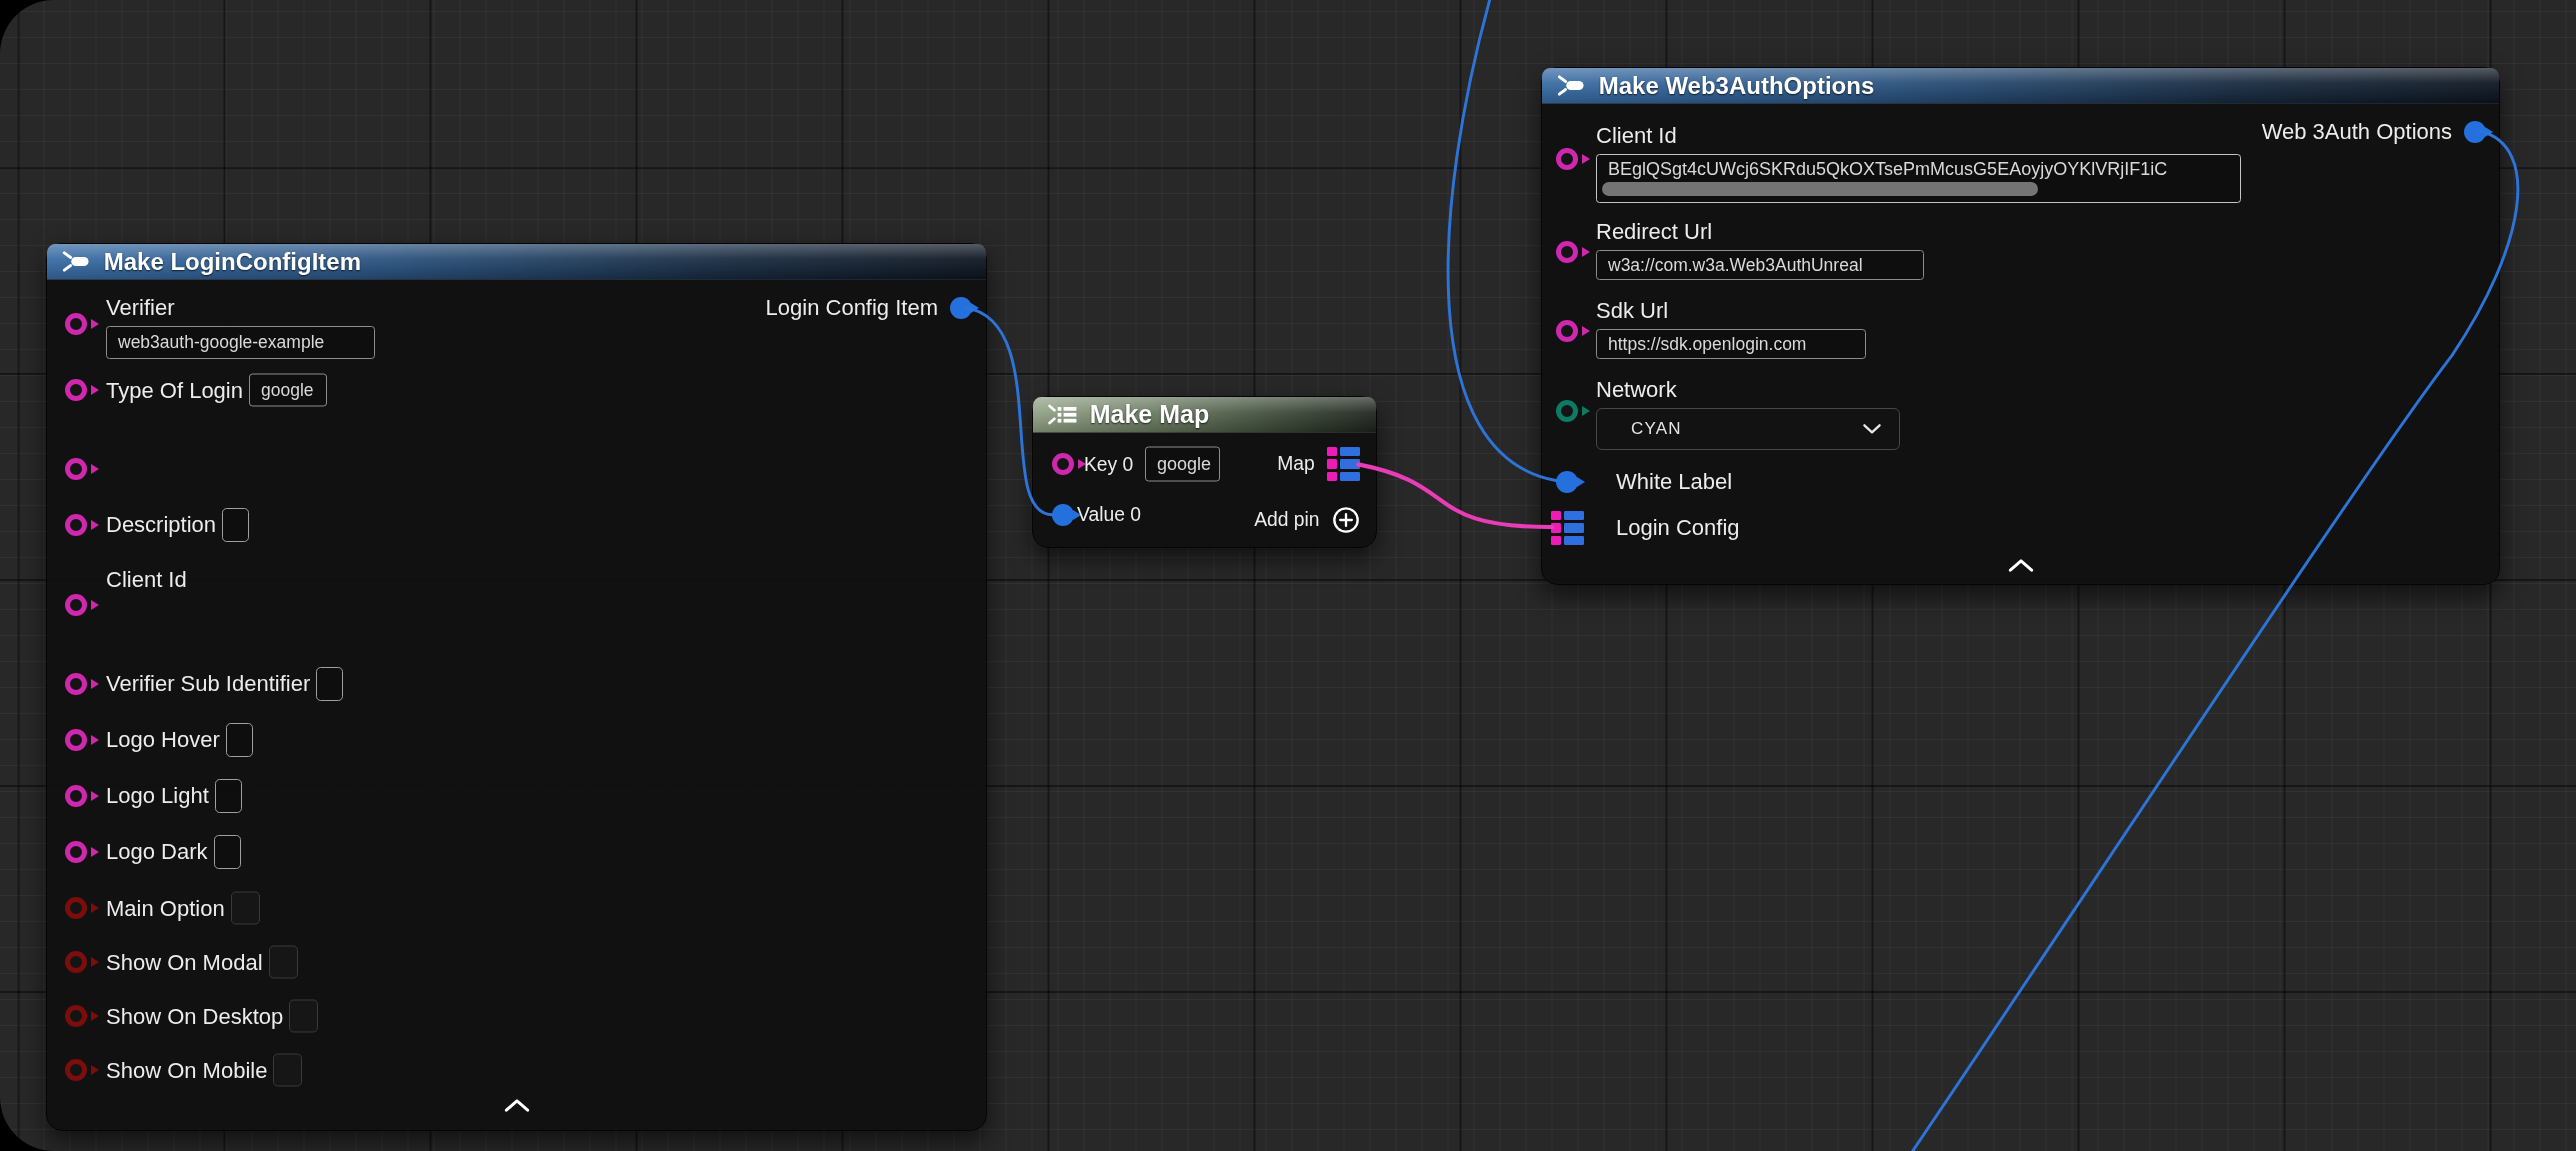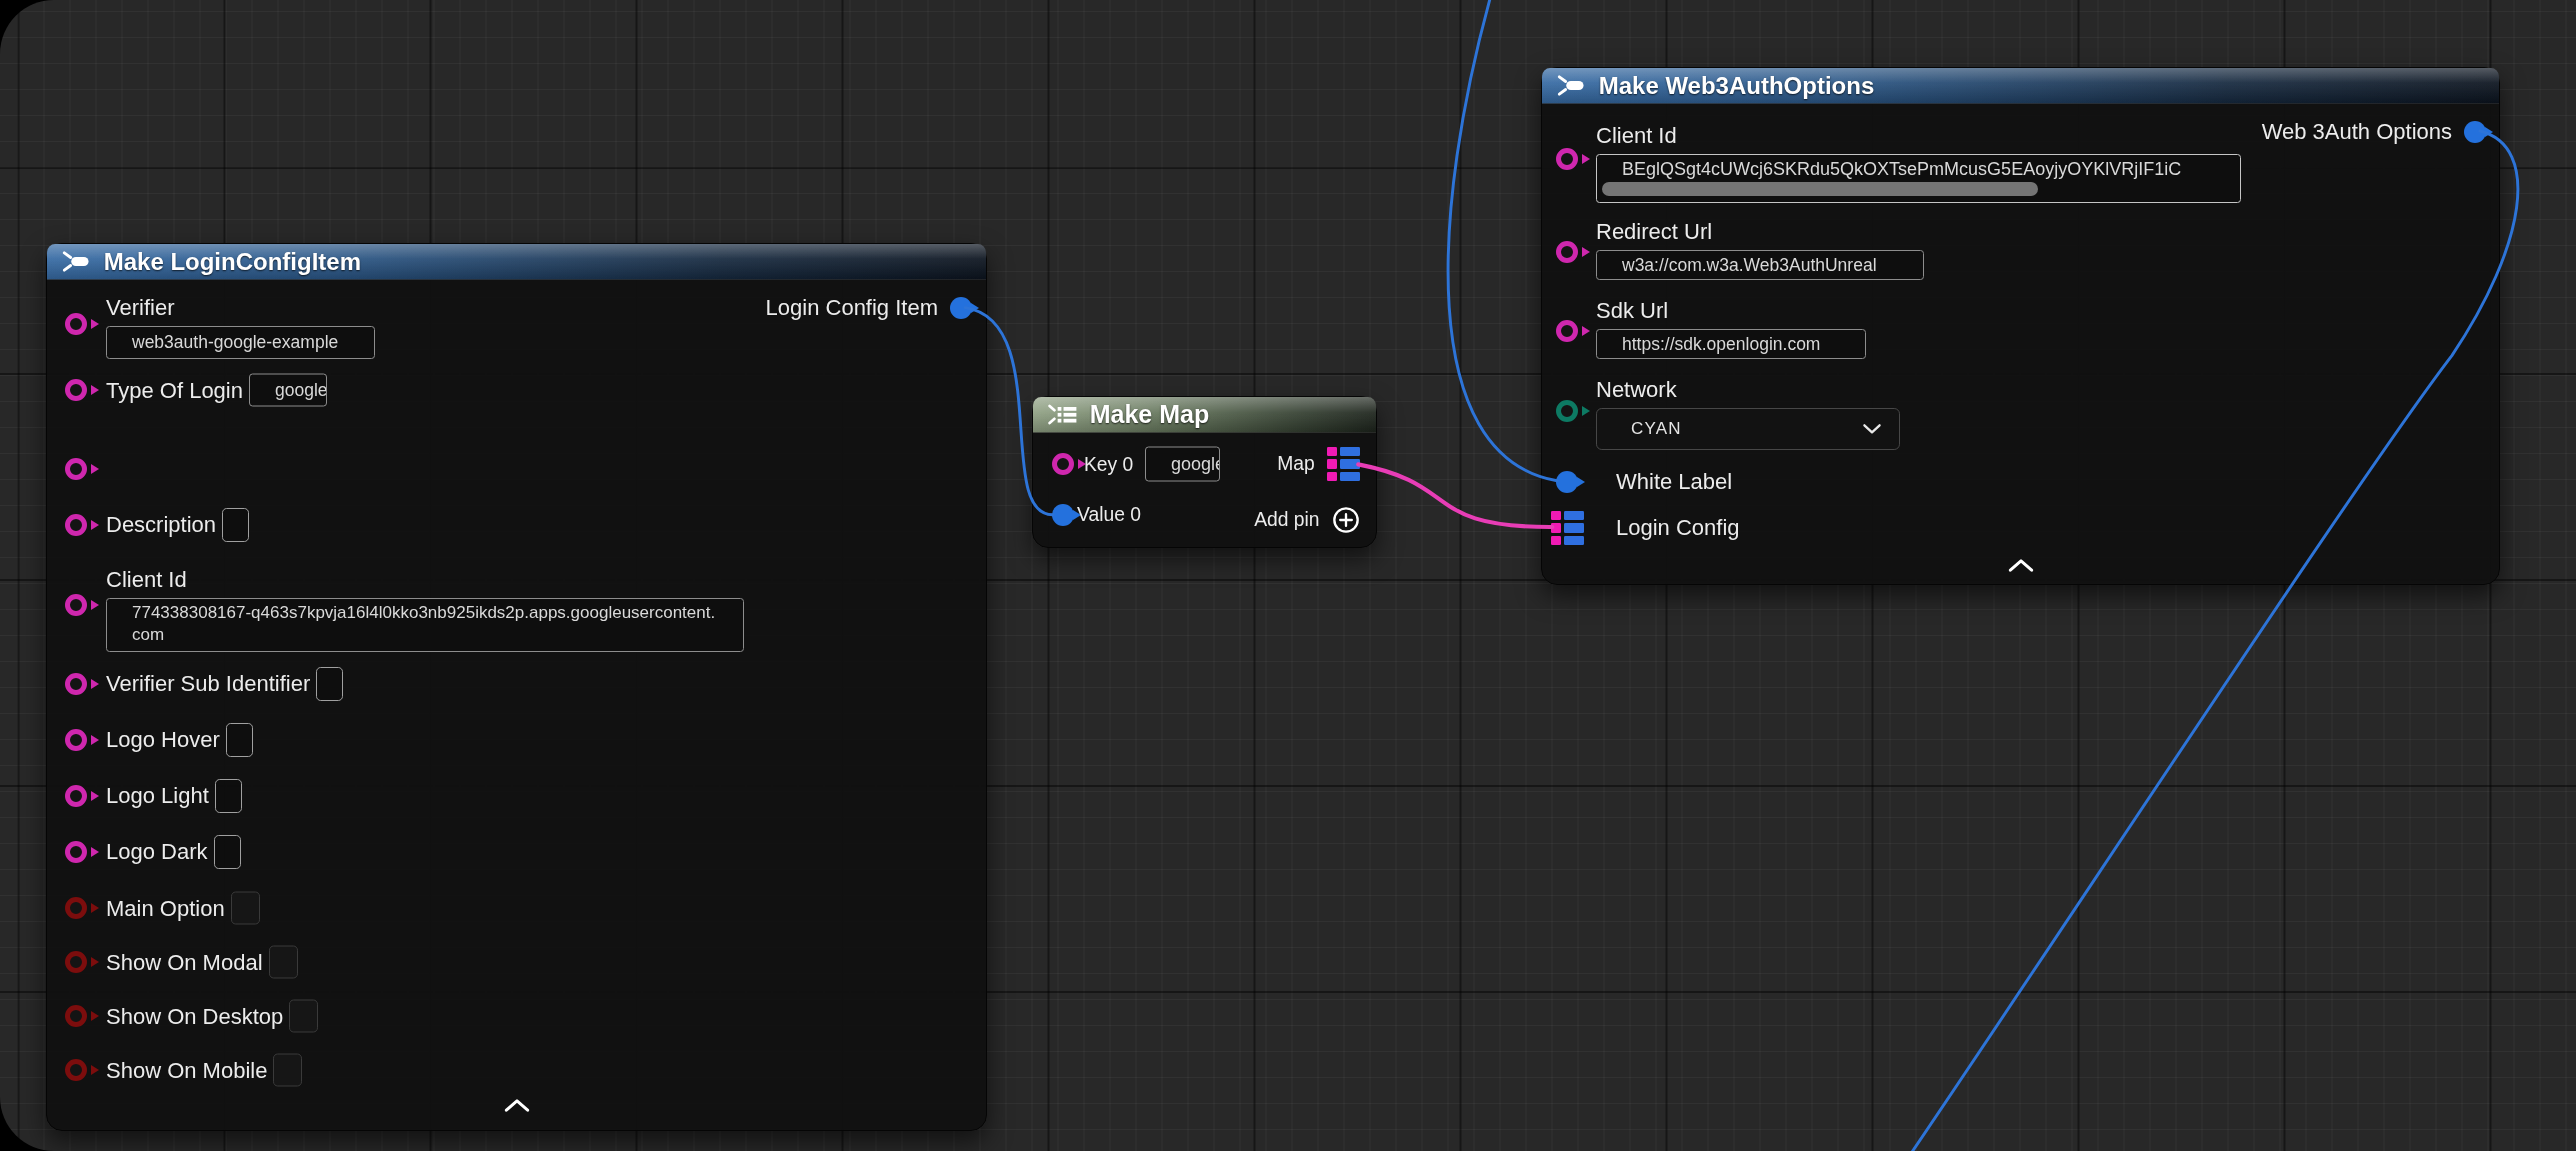--- a/index.html
+++ b/index.html
@@ -40,21 +40,21 @@
   .mappin{position:absolute;display:grid;grid-template-columns:10px 20px;grid-auto-rows:9.4px;gap:2.9px;}
   .mappin i{display:block;border-radius:1.2px;}
   .mappin i.k{background:#f01bb4;} .mappin i.v{background:#2f6fe0;}
   
   .plabel{color:#ececec;font-size:22px;white-space:nowrap;}
   .stack{position:absolute;}
   .stack .plabel{display:block;margin-bottom:5.3px;}
   .irow{position:absolute;display:flex;align-items:center;gap:6px;transform:translateY(-50%);}
   .orow{position:absolute;display:flex;align-items:center;gap:12px;transform:translateY(-50%);}
   .field{display:flex;align-items:center;background:#0e0e0e;border:1.2px solid #8d8d8d;border-radius:3.5px;
-         color:#d9d9d9;font-size:17.5px;padding:0 25px;box-sizing:border-box;overflow:hidden;white-space:nowrap;}
+         color:#d9d9d9;font-size:17.5px;padding:0 11px;box-sizing:border-box;overflow:hidden;white-space:nowrap;}
   .field.bright{border-color:#c6c6c6;}
   .field.multi{white-space:normal;word-break:break-all;line-height:22px;align-items:flex-start;padding-top:2.9px;}
   .minibox{width:27px;height:34px;border:1.2px solid #a0a0a0;border-radius:4.7px;background:rgba(8,8,8,.35);box-sizing:border-box;}
   .boolbox{width:29px;height:33px;border:1.2px solid #3a3a3a;border-radius:4.7px;background:#161616;box-sizing:border-box;}
   .scrollbar{position:absolute;height:13.5px;border-radius:7px;background:#747474;}
   .dropdown{position:absolute;display:flex;align-items:center;justify-content:space-between;
             background:#121212;border:1.2px solid #474747;border-radius:5.8px;box-sizing:border-box;
             color:#e4e4e4;font-size:17px;letter-spacing:1.2px;padding:0 17.5px 0 34px;}
   .chev{position:absolute;left:50%;transform:translateX(-50%);}
   .addpin{display:inline-flex;}
@@ -104,23 +104,20 @@
 
     <span class="pin str hollow" style="left:18px;top:270px"></span>
     <div class="irow" style="left:59px;top:281px">
       <span class="plabel">Description</span>
       <div class="minibox"></div>
     </div>
 
     <span class="pin str hollow" style="left:18px;top:350px"></span>
     <div class="stack" style="left:59px;top:323px">
       <span class="plabel">Client Id</span>
-      <div class="field multi" style="width:638px;height:54px;font-size:17px">
-            <span>774338308167-q463s7kpvja16l4l0kko3nb925ikds2p.apps.googleusercontent.com</span>
-          </div>
     </div>
 
     <span class="pin str hollow" style="left:18px;top:429px"></span>
     <div class="irow" style="left:59px;top:440px">
       <span class="plabel">Verifier Sub Identifier</span>
       <div class="minibox"></div>
     </div>
 
     <span class="pin str hollow" style="left:18px;top:485px"></span>
     <div class="irow" style="left:59px;top:496px">

